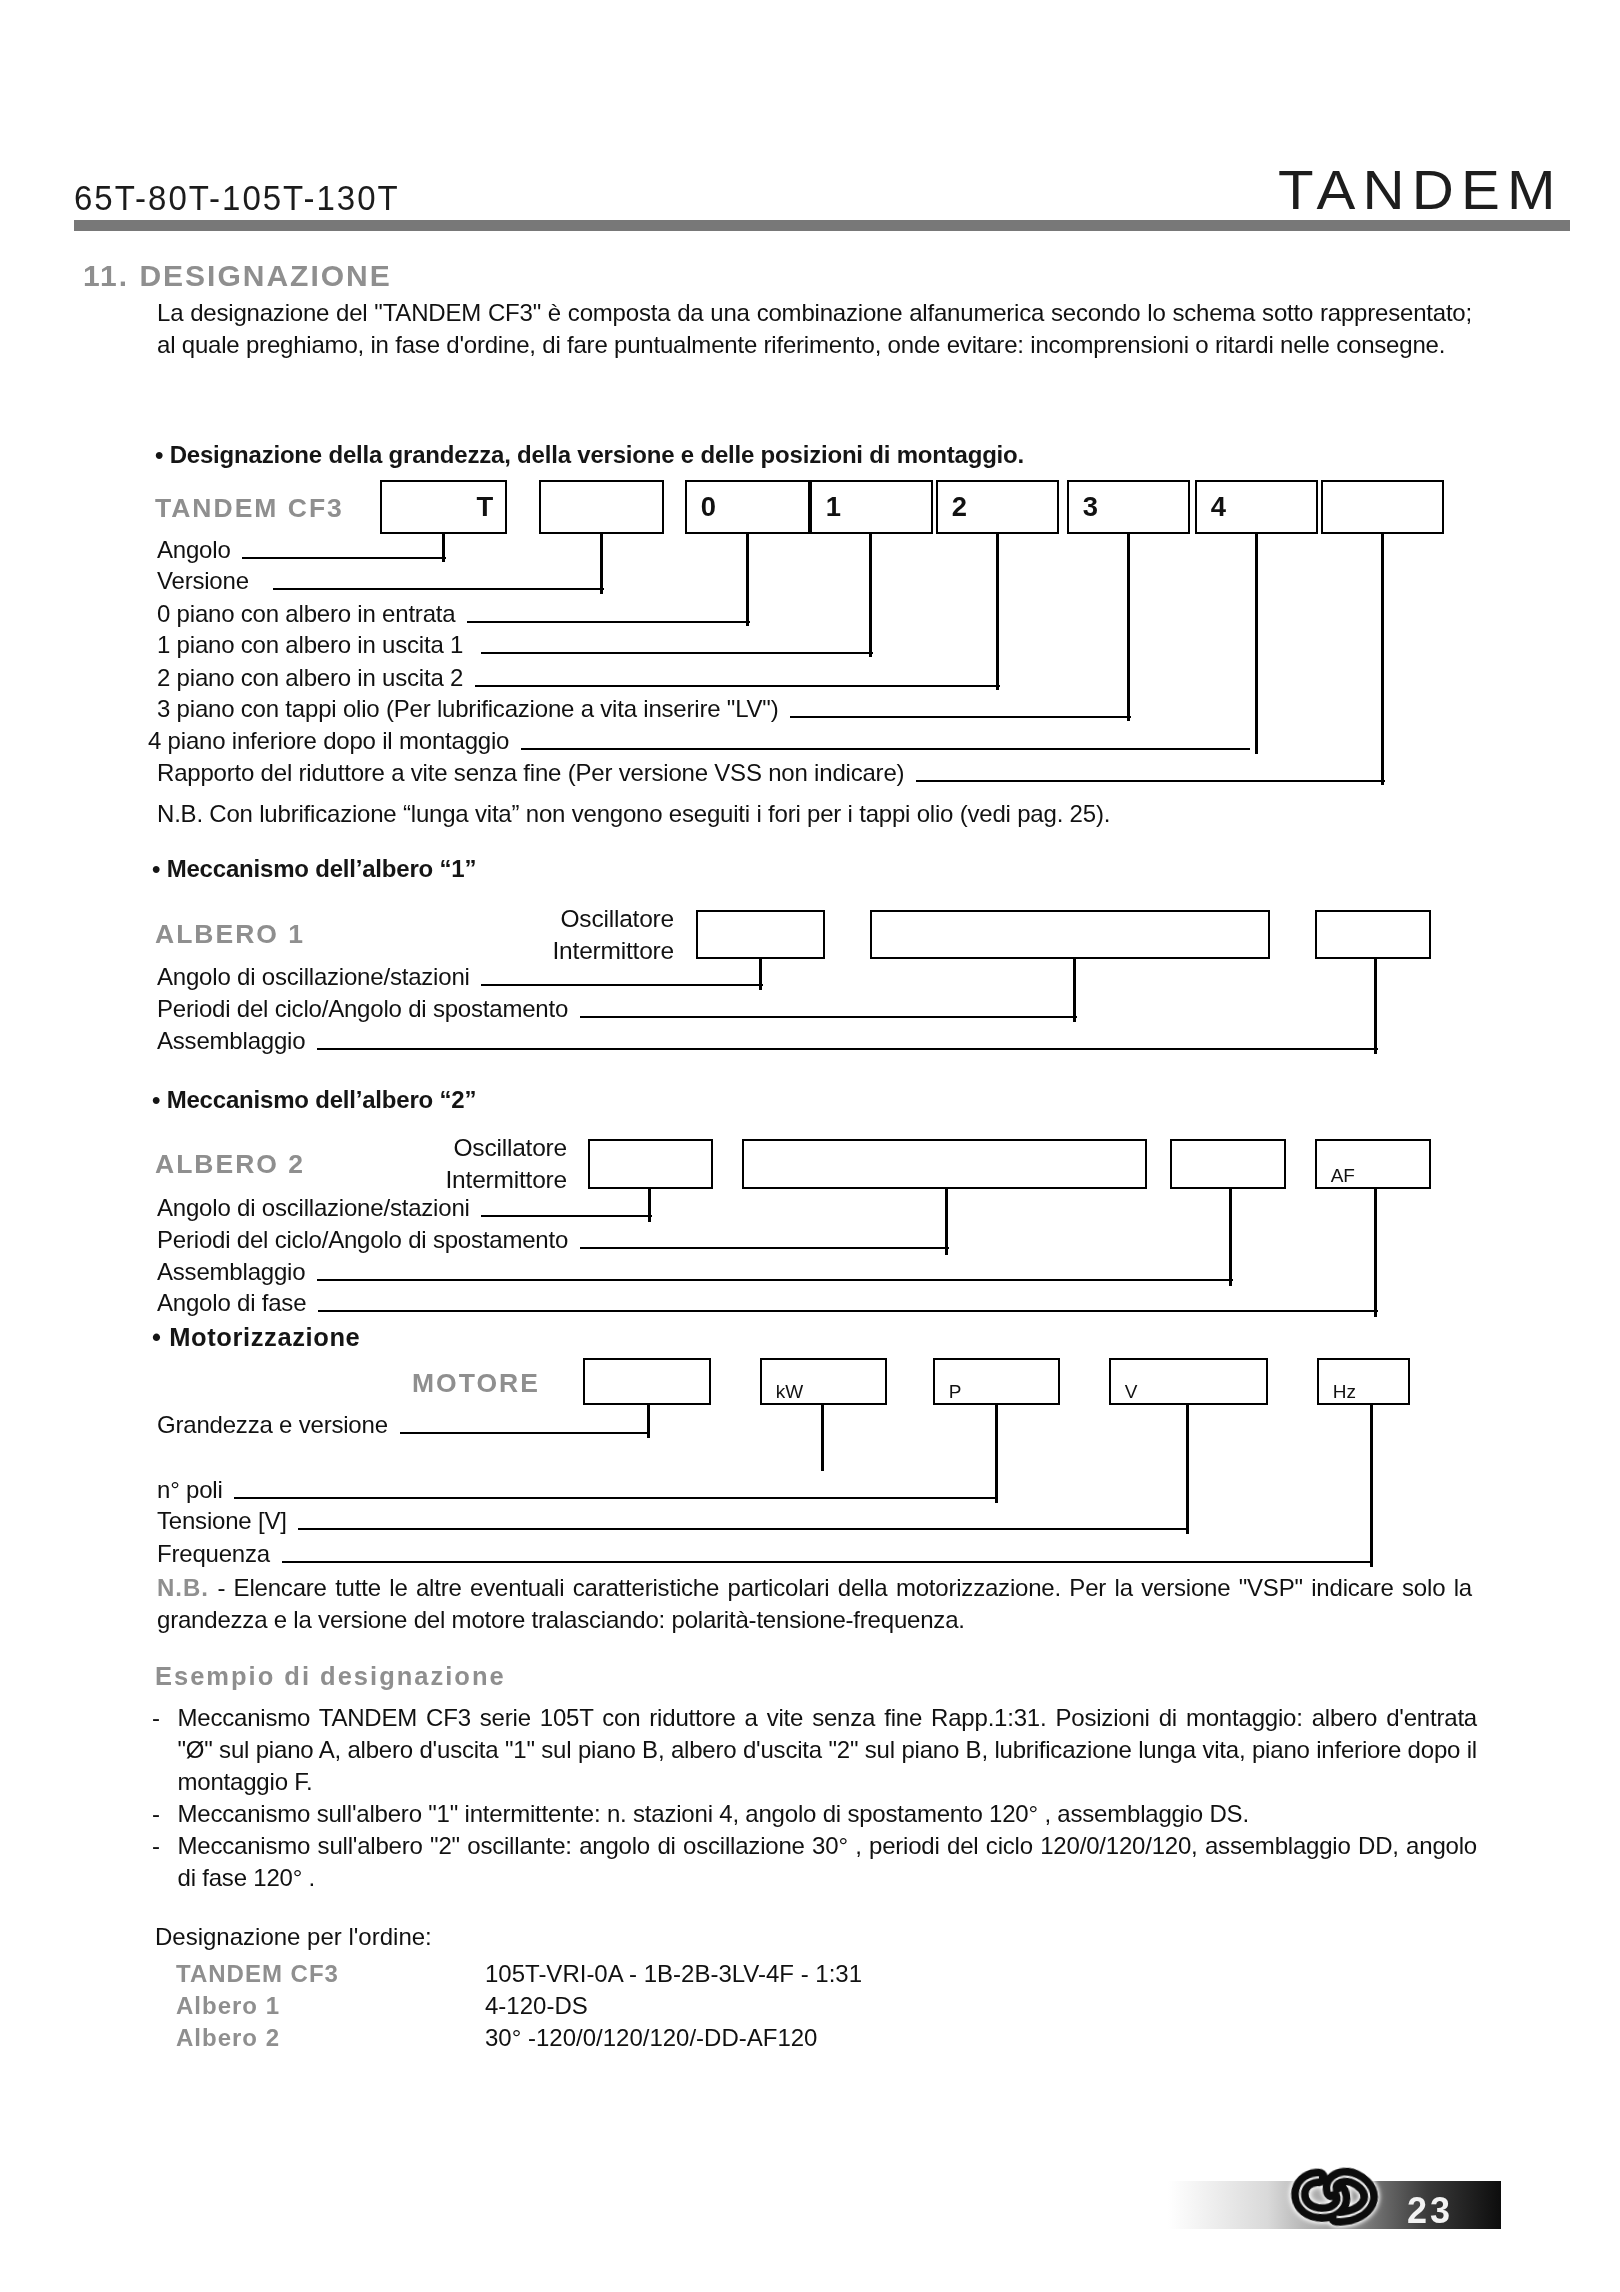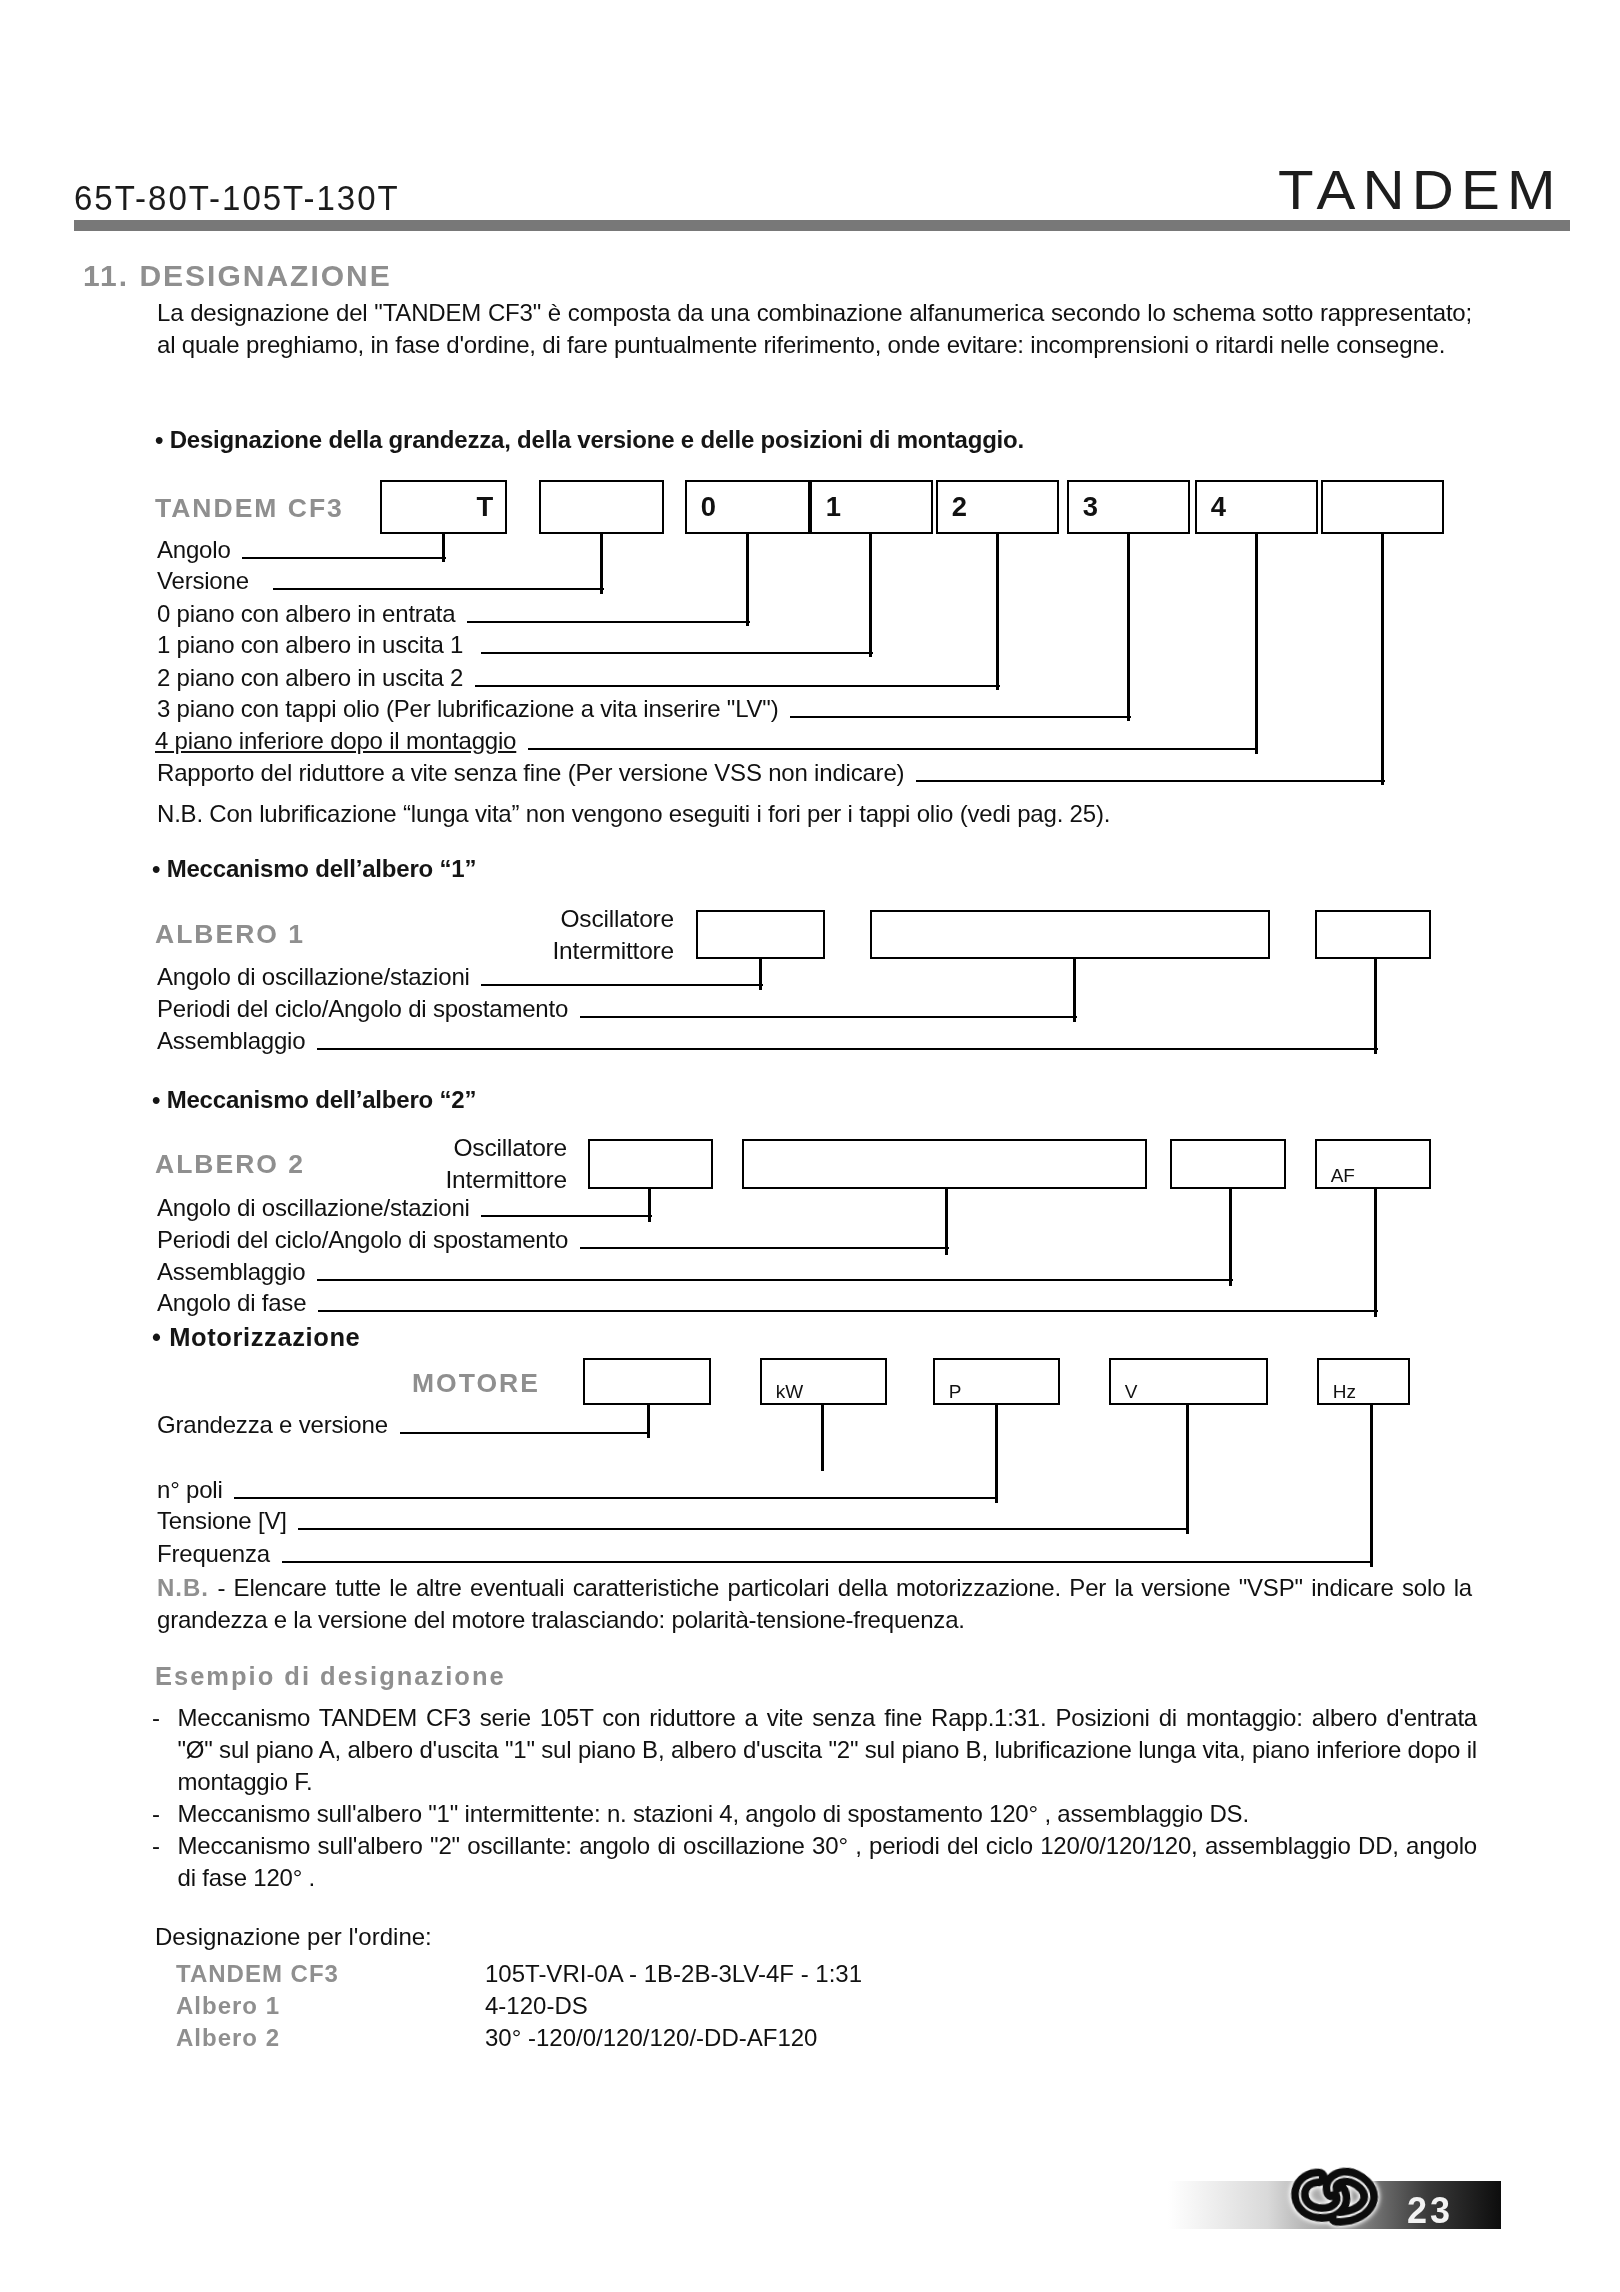--- a/index.html
+++ b/index.html
@@ -68,21 +68,21 @@
 
 <div class="page">
 
   <div class="models">65T-80T-105T-130T</div>
   <div class="brand">TANDEM</div>
   <div class="hrule"></div>
 
   <div class="h1">11. DESIGNAZIONE</div>
   <div class="par" style="left:157px;top:297px;width:1315px;">La designazione del "TANDEM CF3" è composta da una combinazione alfanumerica secondo lo schema sotto rappresentato; al quale preghiamo, in fase d'ordine, di fare puntualmente riferimento, onde evitare: incomprensioni o ritardi nelle consegne.</div>
 
-  <div class="bullet" style="left:155px;top:426px;">• Designazione della grandezza, della versione e delle posizioni di montaggio.</div>
+  <div class="bullet" style="left:155px;top:441px;">• Designazione della grandezza, della versione e delle posizioni di montaggio.</div>
 
   <div class="graylbl" style="left:155px;top:493px;">TANDEM CF3</div>
   <div class="box alignr" style="left:380px;top:480px;width:127px;">
       <span>T</span>
     </div>
   <div class="box" style="left:539px;top:480px;width:125px;">
       <span></span>
     </div>
   <div class="box alignl" style="left:685px;top:480px;width:125px;">
       <span>0</span>
@@ -129,21 +129,21 @@
       <span class="ln"></span>
     </div>
   <div class="crow" style="left:157px;top:665px;width:843px;">
       <span class="t">2 piano con albero in uscita 2</span>
       <span class="ln"></span>
     </div>
   <div class="crow" style="left:157px;top:696px;width:974px;">
       <span class="t">3 piano con tappi olio (Per lubrificazione a vita inserire "LV")</span>
       <span class="ln"></span>
     </div>
-  <div class="crow" style="left:155px;top:728px;width:1102px;text-decoration:underline;">
+  <div class="crow" style="left:148px;top:728px;width:1102px;">
       <span class="t">4 piano inferiore dopo il montaggio</span>
       <span class="ln"></span>
     </div>
   <div class="crow" style="left:157px;top:760px;width:1228px;">
       <span class="t">Rapporto del riduttore a vite senza fine (Per versione VSS non indicare)</span>
       <span class="ln"></span>
     </div>
 
   <div class="note" style="left:157px;top:800px;">N.B. Con lubrificazione “lunga vita” non vengono eseguiti i fori per i tappi olio (vedi pag. 25).</div>
 

